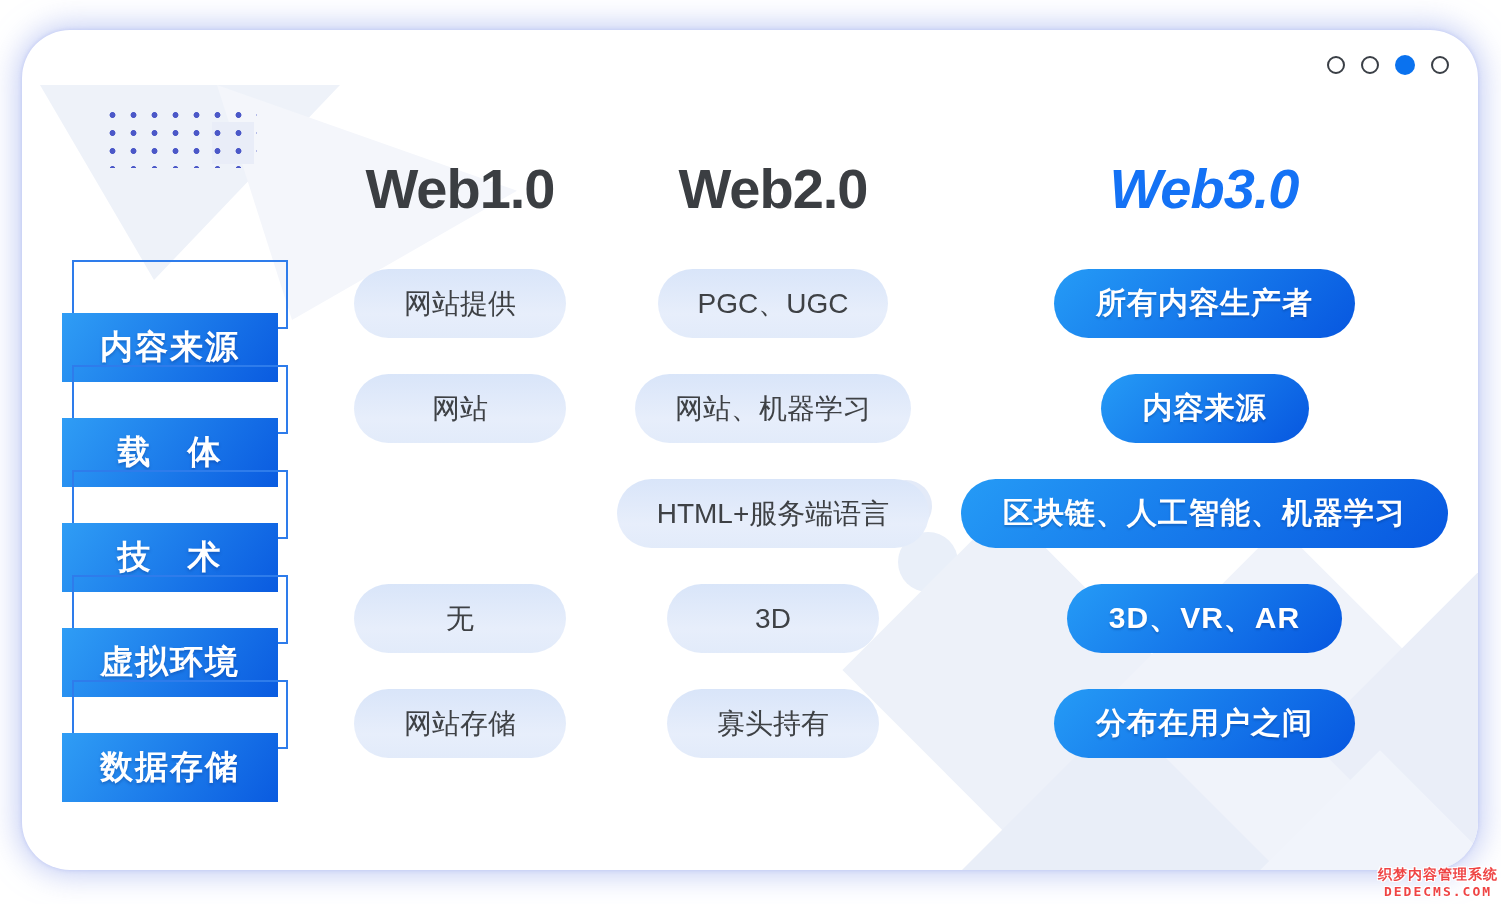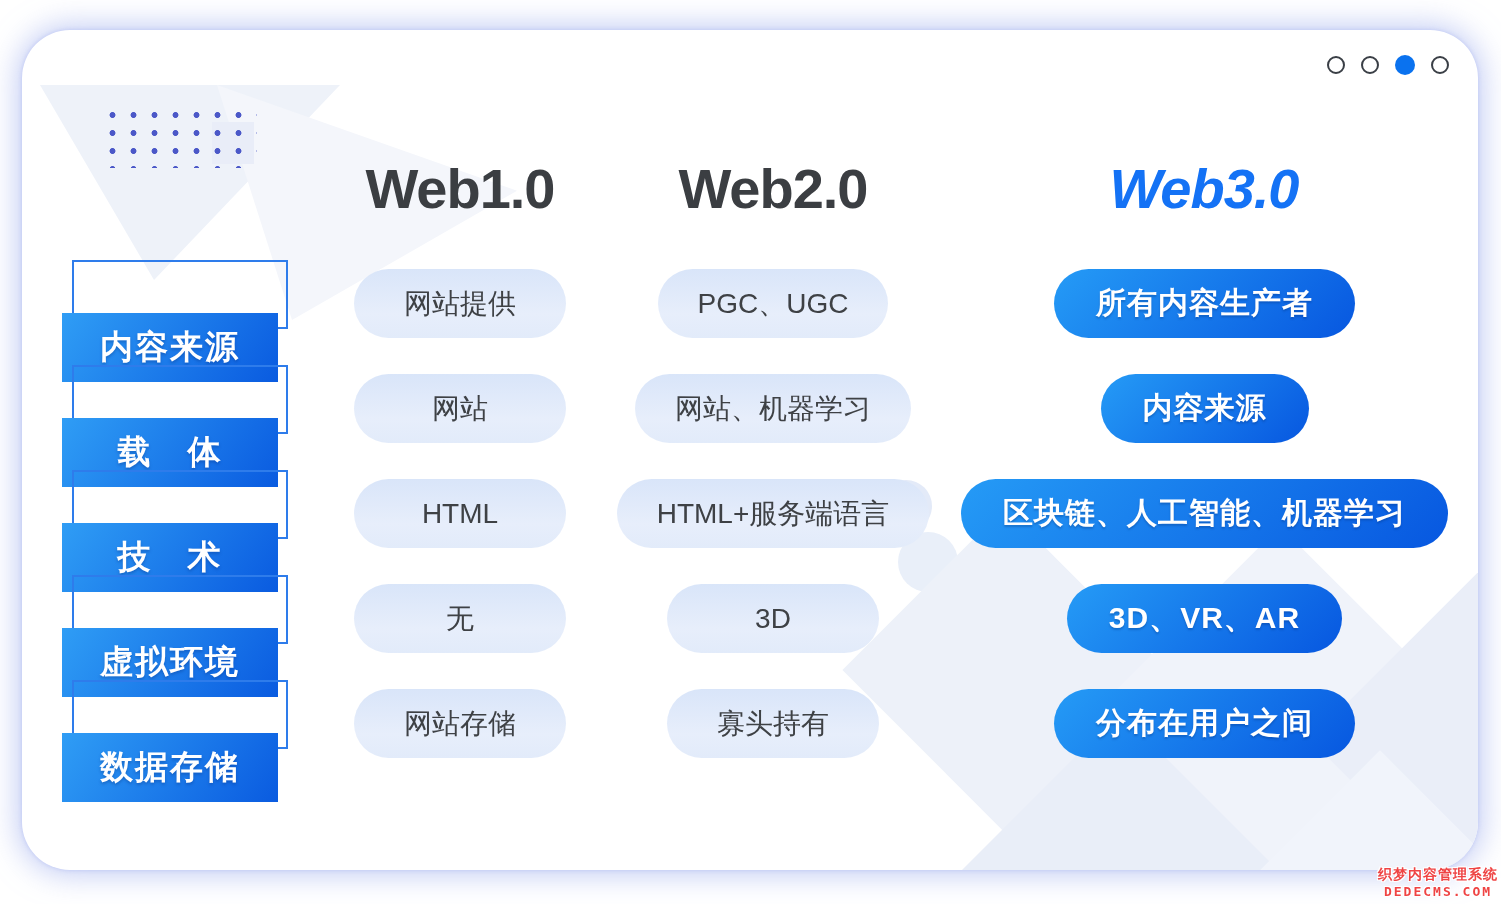--- a/index.html
+++ b/index.html
@@ -141,23 +141,20 @@
     <div class="cell c3">
         <span class="pill solid">内容来源</span>
       </div>
   </div>
 
   <div class="row r2">
     <div class="rlabel">
       <i class="outline"></i>
       <span class="fill">技　术</span>
     </div>
-    <div class="cell c1">
-        <span class="pill light">HTML</span>
-      </div>
     <div class="cell c3">
         <span class="pill solid">区块链、人工智能、机器学习</span>
       </div>
     <div class="cell c2">
         <span class="pill light">HTML+服务端语言</span>
       </div>
   </div>
 
   <div class="row r3">
     <div class="rlabel">

